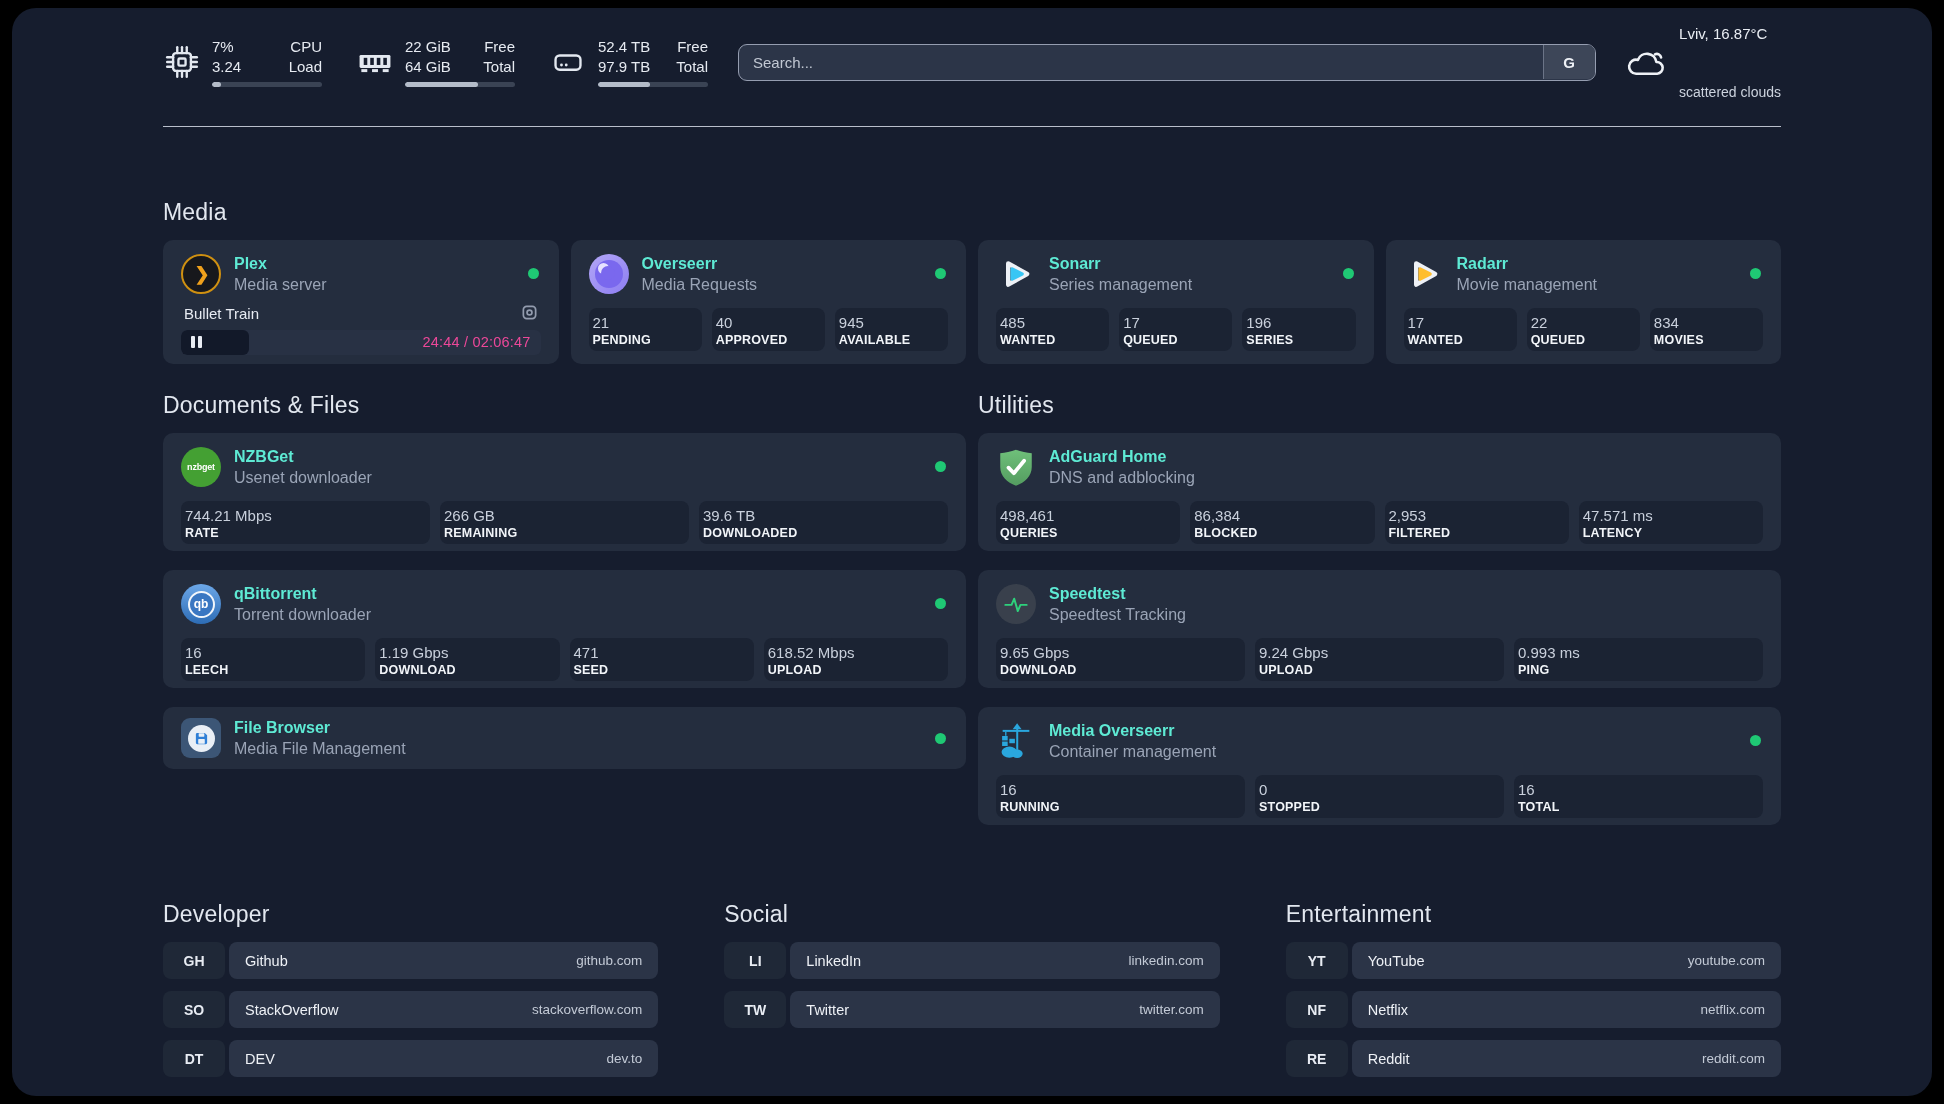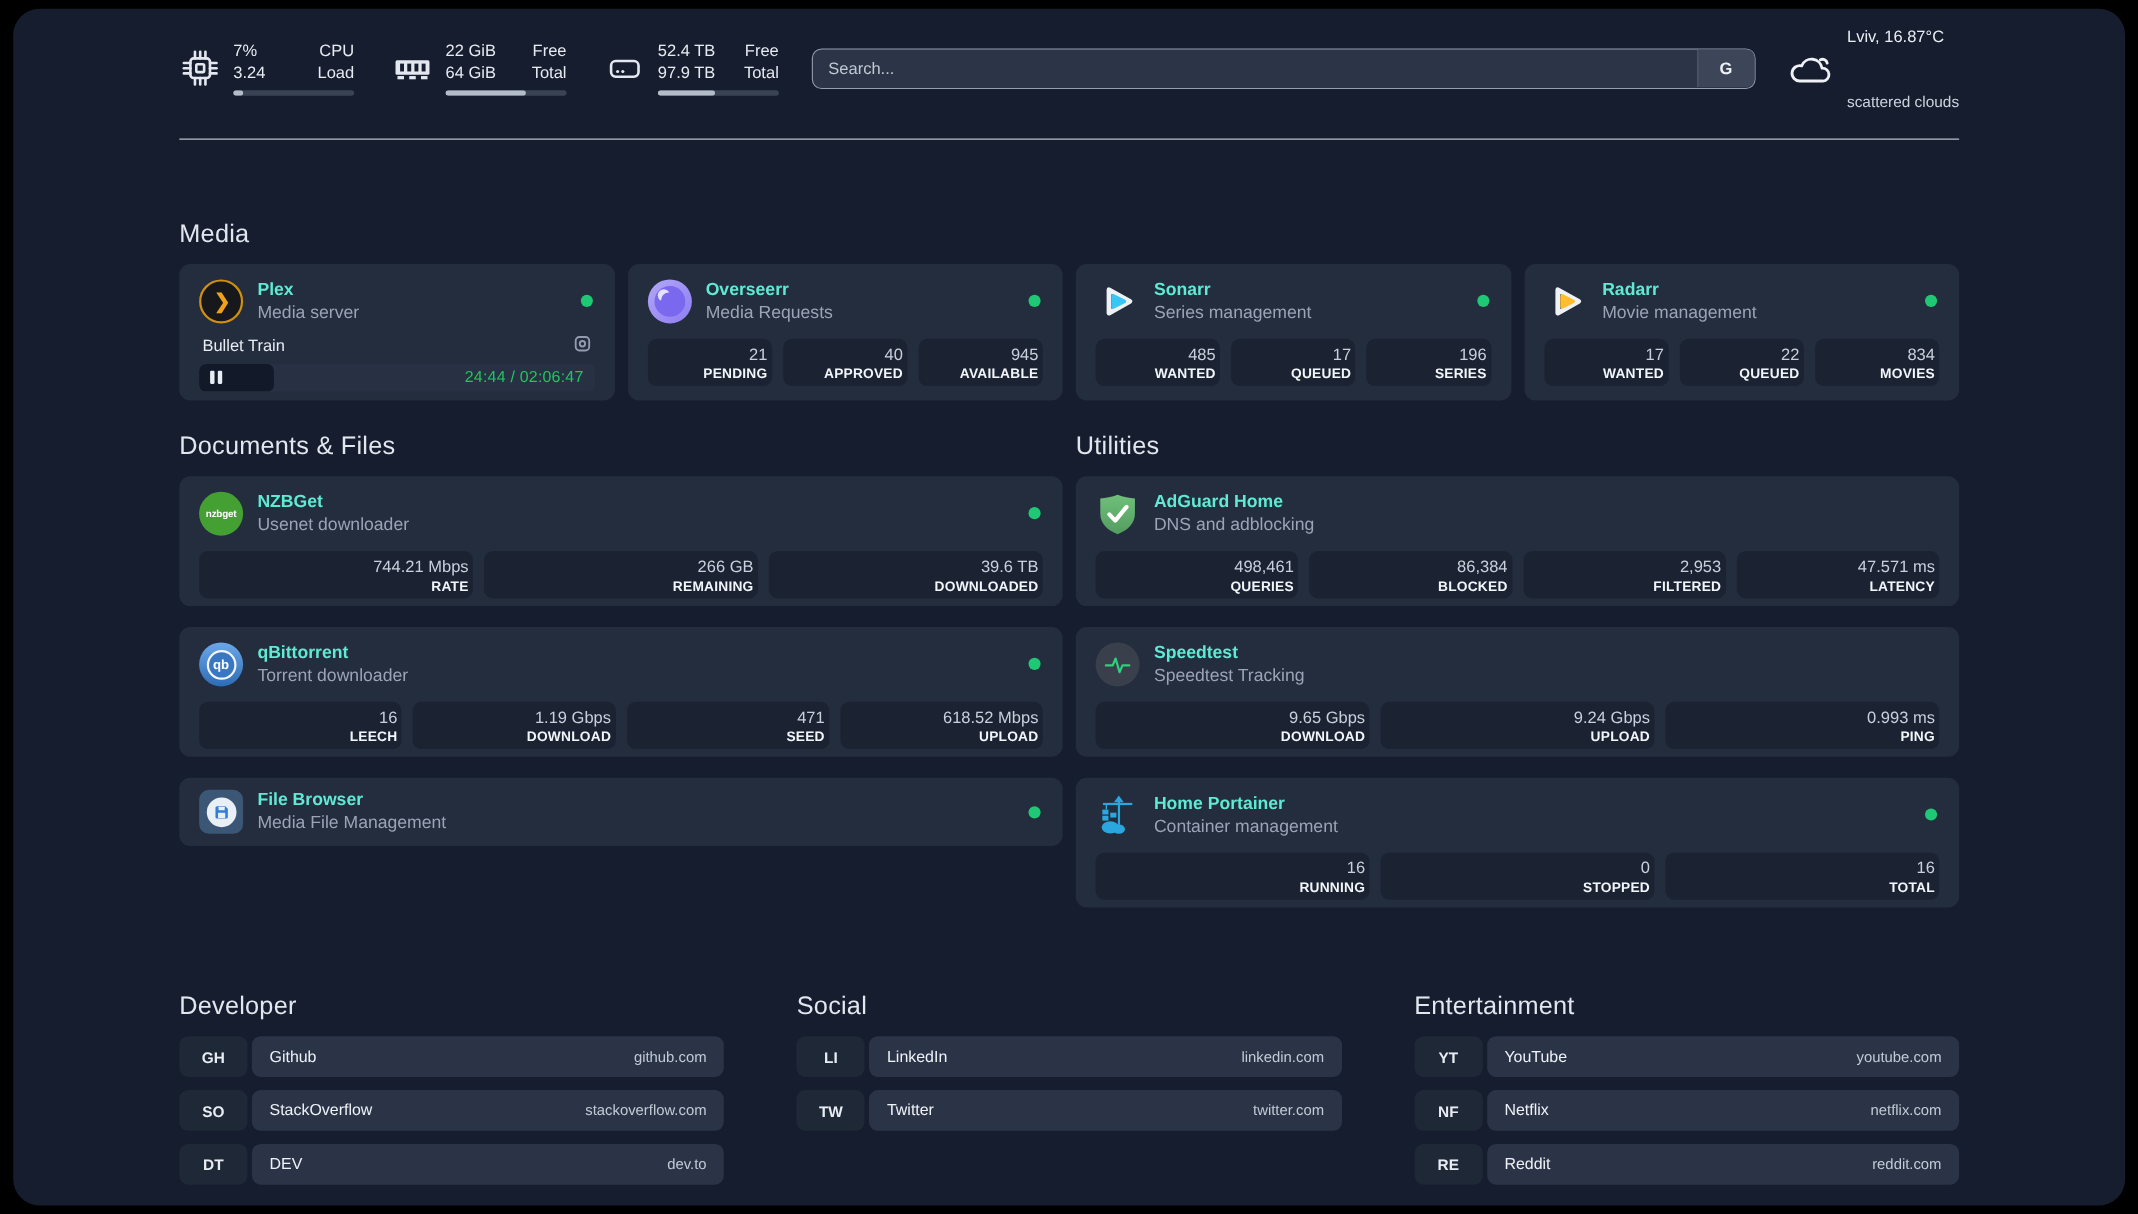--- a/index.html
+++ b/index.html
@@ -67,32 +67,32 @@
   .card-sm { height: 62px; padding-top: 11px; }
 
   .app-header { display: flex; gap: 13px; align-items: center; }
   .app-icon { width: 40px; height: 40px; flex: none; position: relative; }
   .app-name { font-size: 16px; font-weight: 600; color: #5eead4; line-height: 1.3; }
   .app-sub { font-size: 16px; color: #9aa4b6; line-height: 1.25; }
   .status-dot { position: absolute; top: 28px; right: 20px; width: 11px; height: 11px; border-radius: 50%; background: #1fc874; }
   .card-sm .status-dot { top: 50%; margin-top: -5.5px; }
 
   .stats-row { display: flex; gap: 10px; margin-top: 13px; }
-  .stat { flex: 1; background: #1b2333; border-radius: 8px; text-align: right; padding: 5px 4px 6px; height: 43px; }
+  .stat { flex: 1; background: #1b2333; border-radius: 8px; text-align: left; padding: 5px 4px 6px; height: 43px; }
   .stat-value { font-size: 15px; color: #c9d0dc; line-height: 1.35; }
   .stat-label { font-size: 12.5px; font-weight: 700; color: #f2f5f9; letter-spacing: 0.2px; }
 
   
   .player { margin-top: 8px; }
   .player-top { display: flex; justify-content: space-between; align-items: center; padding: 1px 3px 6px 3px; font-size: 15px; color: #e7ebf2; }
   .player-bar { position: relative; height: 25px; background: #283144; border-radius: 6px; display: flex; align-items: center; overflow: hidden; }
   .player-fill { position: absolute; left: 0; top: 0; bottom: 0; background: #121929; border-radius: 6px; }
   .pause-chip { position: relative; display: flex; gap: 3.5px; padding-left: 10px; align-items: center; height: 100%; cursor: pointer; background: transparent; border: none; }
   .pause-chip span { width: 3.5px; height: 12px; background: #e8ecf3; border-radius: 1px; display: block; }
-  .player-time { position: absolute; right: 10px; font-size: 14.5px; color: #22c55e; letter-spacing: 0.2px; }
+  .player-time { position: absolute; right: 10px; font-size: 14.5px; color: #ec4899; letter-spacing: 0.2px; }
 
   
   .two-col { display: grid; grid-template-columns: 1fr 1fr; gap: 0 12px; margin-top: 28px; }
   .col .section-title { margin-bottom: 14px; }
   .col .card { margin-bottom: 19px; }
 
   
   .bookmarks { display: grid; grid-template-columns: repeat(3, 1fr); gap: 0 66px; margin-top: 57px; }
   .bm-group .section-title { margin-bottom: 14px; }
   .bm-row { display: flex; gap: 4px; height: 37px; margin-bottom: 12px; cursor: pointer; }
@@ -519,21 +519,21 @@
                 <rect x="6" y="8" width="24" height="1.8"></rect>
                 <rect x="8.2" y="9.8" width="1.2" height="3.5"></rect>
                 <rect x="5.5" y="13.5" width="5" height="4"></rect>
                 <rect x="5.5" y="18.5" width="5" height="4"></rect>
                 <rect x="12" y="16" width="5" height="4"></rect>
                 <ellipse cx="12" cy="28" rx="7" ry="5"></ellipse>
                 <ellipse cx="19" cy="29.5" rx="5" ry="3.8"></ellipse>
               </svg>
             </div>
             <div>
-              <div class="app-name">Home Portainer</div>
+              <div class="app-name">Media Overseerr</div>
               <div class="app-sub">Container management</div>
             </div>
           </div>
           <span class="status-dot"></span>
           <div class="stats-row">
             <div class="stat">
               <div class="stat-value">16</div>
               <div class="stat-label">RUNNING</div>
             </div>
             <div class="stat">

